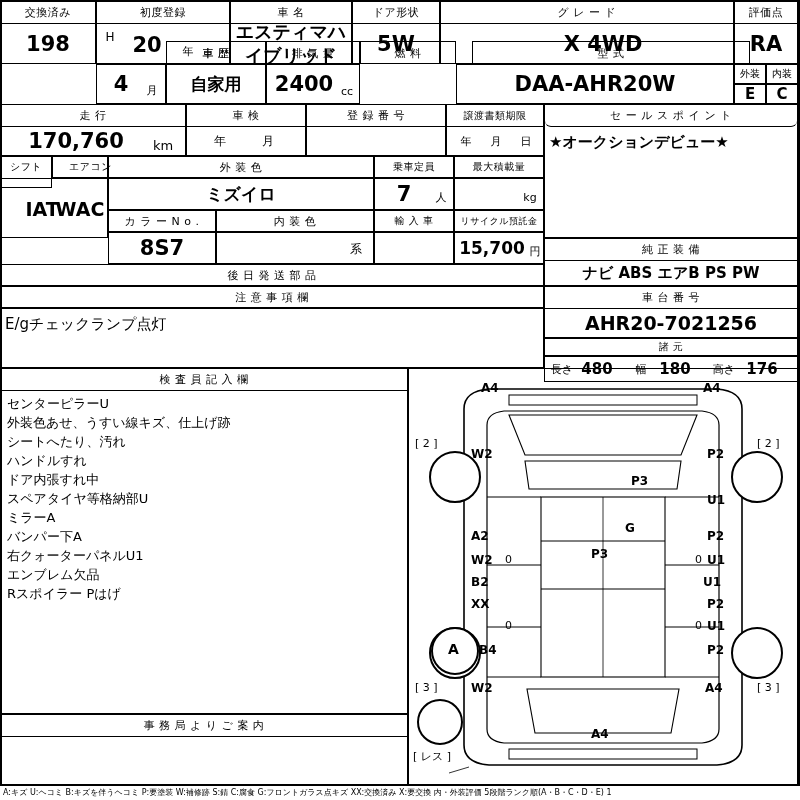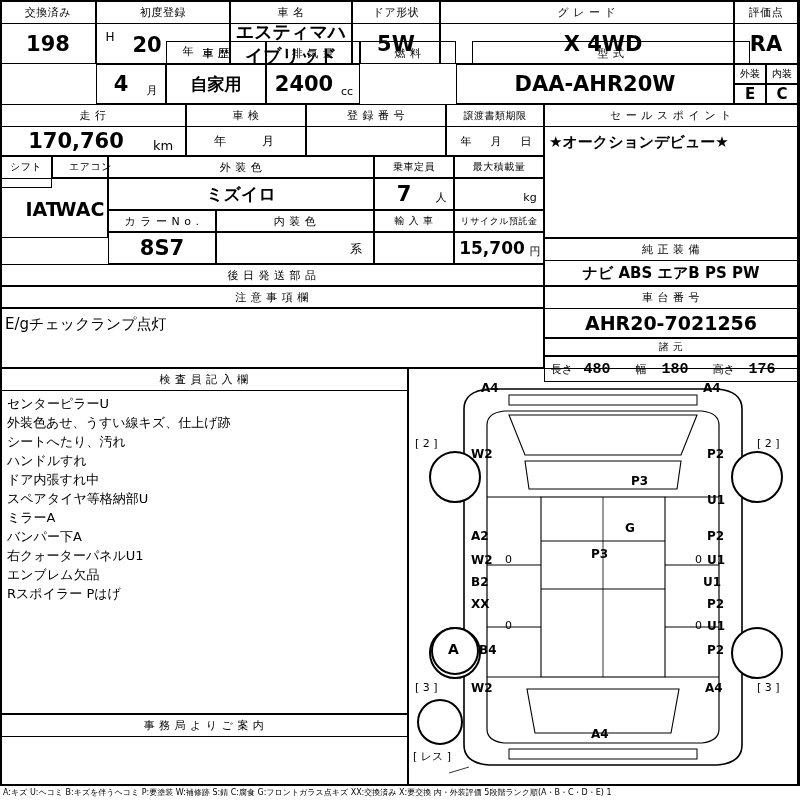--- a/index.html
+++ b/index.html
@@ -129,21 +129,21 @@
   </div>
 
   <div class="bx" style="left:446px;top:104px;width:98px;height:52px;">
     <div class="lbl hdr" style="left:0;top:0;width:96px;height:22px;border-bottom:1px solid #000;font-size:10px;">譲渡書類期限</div>
     <div class="lbl sm" style="left:8px;top:24px;width:22px;height:24px;font-size:11px;">年</div>
     <div class="lbl sm" style="left:38px;top:24px;width:22px;height:24px;font-size:11px;">月</div>
     <div class="lbl sm" style="left:68px;top:24px;width:22px;height:24px;font-size:11px;">日</div>
   </div>
 
   <div class="bx" style="left:544px;top:104px;width:254px;height:134px;">
-    <div class="lbl hdr" style="left:0;top:0;width:252px;height:22px;border-bottom:1px solid #000;">セ ー ル ス ポ イ ン ト</div>
+    <div class="lbl hdr" style="left:0;top:0;width:252px;height:22px;border-bottom:1px solid #000;border-radius:6px;">セ ー ル ス ポ イ ン ト</div>
     <div class="lbl val" style="left:4px;top:22px;width:244px;height:30px;justify-content:flex-start;font-size:15px;font-weight:bold;">★オークションデビュー★</div>
   </div>
 
   <div class="bx" style="left:0;top:156px;width:52px;height:32px;">
       <div class="lbl hdr" style="left:0;top:0;width:50px;height:20px;font-size:10px;">シフト</div>
     </div>
   <div class="bx" style="left:52px;top:156px;width:56px;height:22px;">
       <div class="lbl hdr" style="left:0;top:0;width:75px;height:20px;font-size:10px;text-align:center;">エアコン</div>
     </div>
   <div class="bx" style="left:108px;top:156px;width:266px;height:22px;">
@@ -220,21 +220,21 @@
   </div>
 
   <div class="bx" style="left:544px;top:286px;width:254px;height:52px;">
     <div class="lbl hdr" style="left:0;top:0;width:252px;height:22px;border-bottom:1px solid #000;">車 台 番 号</div>
     <div class="lbl big" style="left:0;top:22px;width:252px;height:28px;font-size:19px;">AHR20-7021256</div>
   </div>
 
   <div class="bx" style="left:544px;top:338px;width:254px;height:18px;">
     <div class="lbl hdr" style="left:0;top:0;width:252px;height:16px;font-size:10px;">諸 元</div>
   </div>
-  <div class="bx" style="left:544px;top:356px;width:254px;height:26px;font-family:Liberation Mono, monospace;">
+  <div class="bx" style="left:544px;top:356px;width:254px;height:26px;">
     <div class="lbl sm" style="left:2px;top:2px;width:30px;height:20px;font-size:11px;">長さ</div>
     <div class="lbl" style="left:28px;top:1px;width:48px;height:22px;font-size:15px;font-weight:bold;">480</div>
     <div class="lbl sm" style="left:84px;top:2px;width:24px;height:20px;font-size:11px;">幅</div>
     <div class="lbl" style="left:106px;top:1px;width:48px;height:22px;font-size:15px;font-weight:bold;">180</div>
     <div class="lbl sm" style="left:164px;top:2px;width:30px;height:20px;font-size:11px;">高さ</div>
     <div class="lbl" style="left:192px;top:1px;width:50px;height:22px;font-size:15px;font-weight:bold;">176</div>
   </div>
 
   <div class="bx" style="left:0;top:368px;width:408px;height:346px;">
     <div class="lbl hdr" style="left:0;top:0;width:406px;height:22px;border-bottom:1px solid #000;">検 査 員 記 入 欄</div>

